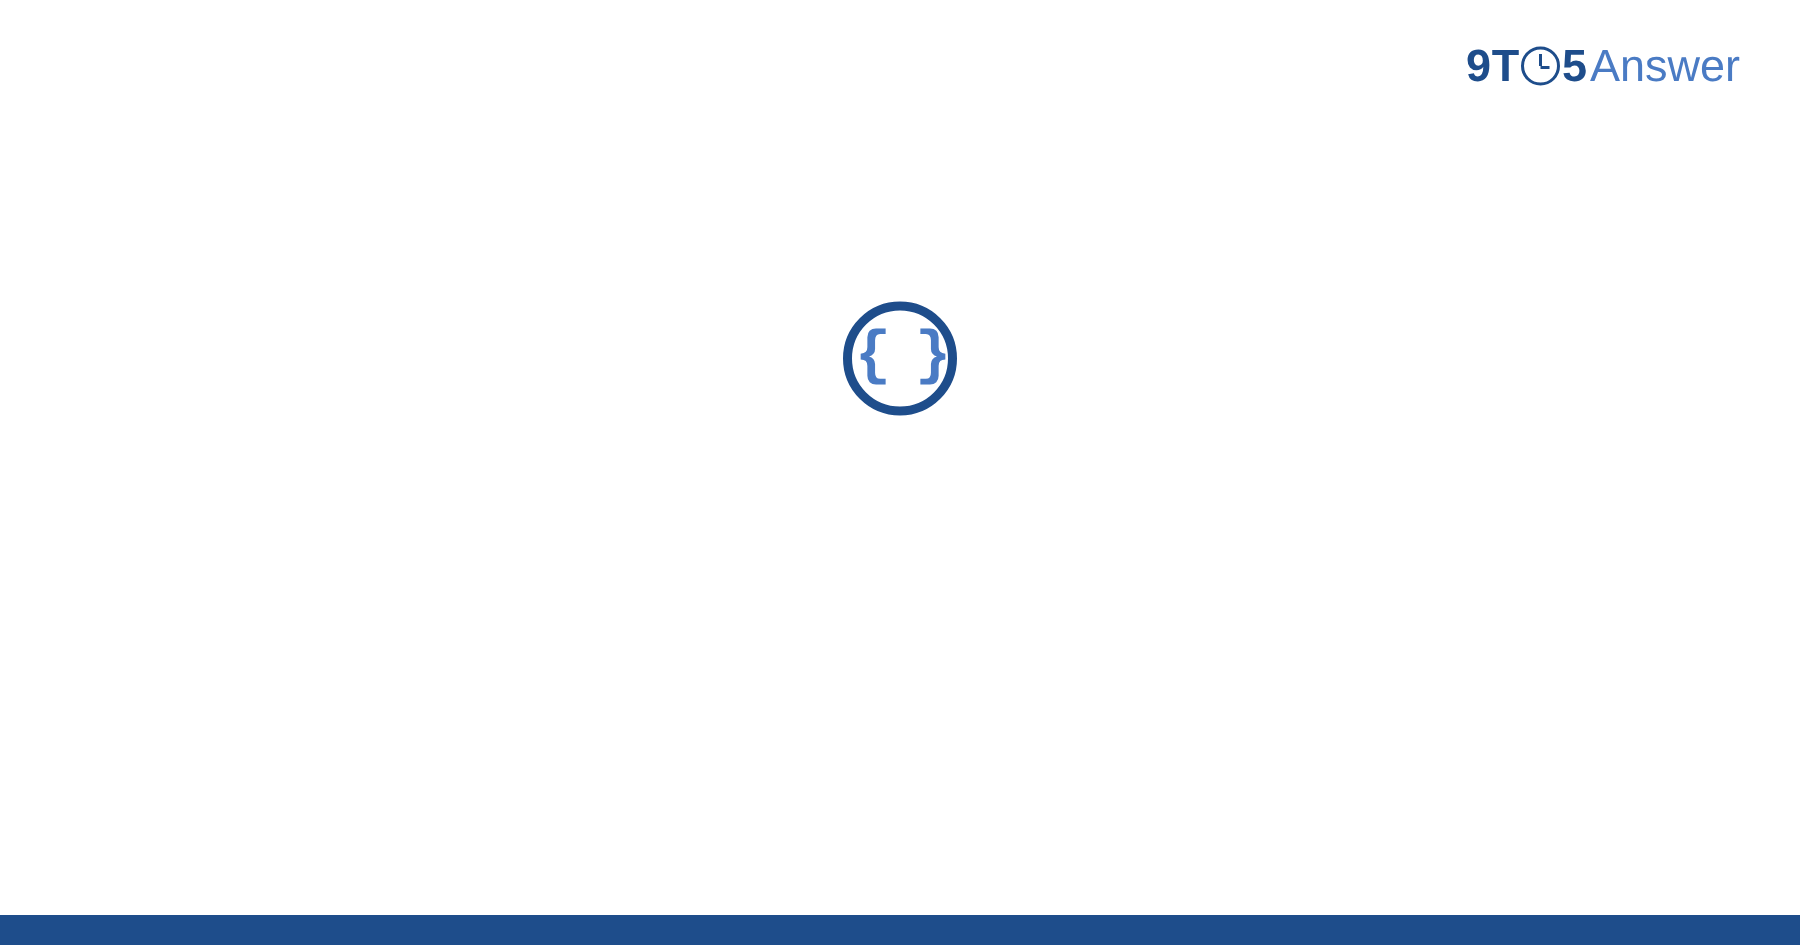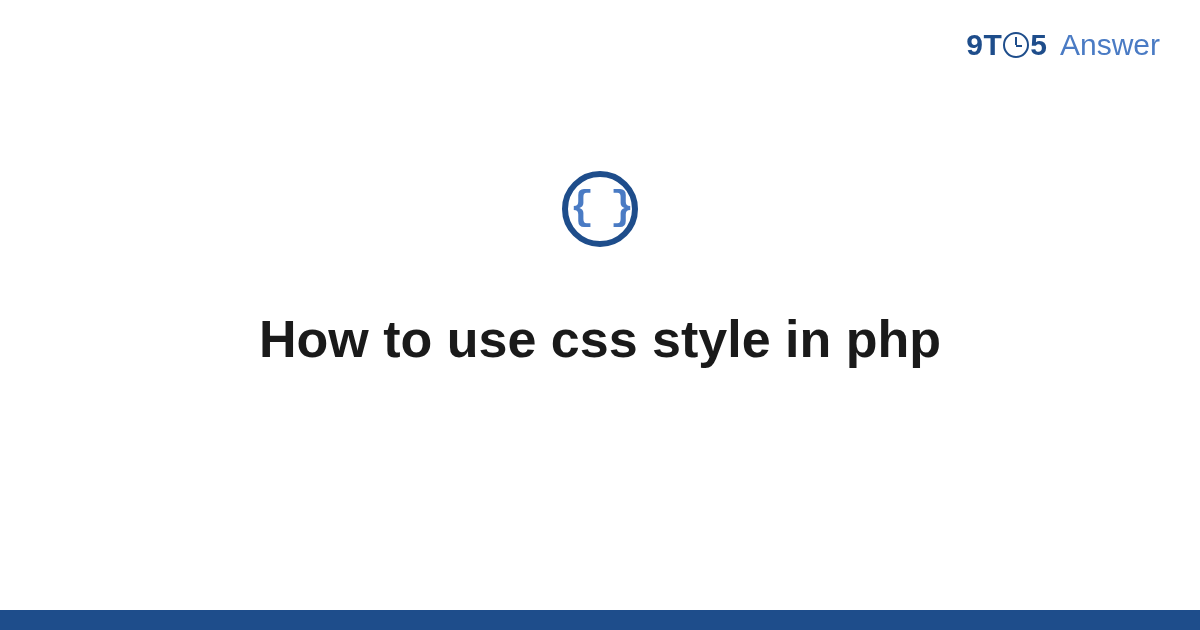--- a/index.html
+++ b/index.html
@@ -62,21 +62,21 @@
     }
     .logo-5 {
       font-size: 30px;
       font-weight: 700;
       color: #1e4d8b;
     }
     .logo-answer {
       font-size: 30px;
       font-weight: 400;
       color: #4a7bc4;
-      margin-left: 13px;
+      margin-left: 2px;
     }
     .content {
       position: absolute;
       top: 0;
       left: 0;
       width: 100%;
       height: 100%;
       display: flex;
       flex-direction: column;
       align-items: center;
@@ -125,16 +125,15 @@
   <span class="logo-9t">9T</span>
   <span class="logo-clock"></span>
   <span class="logo-5">5</span>
   <span class="logo-answer">Answer</span>
 </div>
 
 <div class="content">
   <div class="category-icon">
     <span class="braces">{ }</span>
   </div>
-  <h1 class="title">How to use css style in php</h1>
 </div>
 
 <div class="footer-bar"></div>
 
 </body></html>

